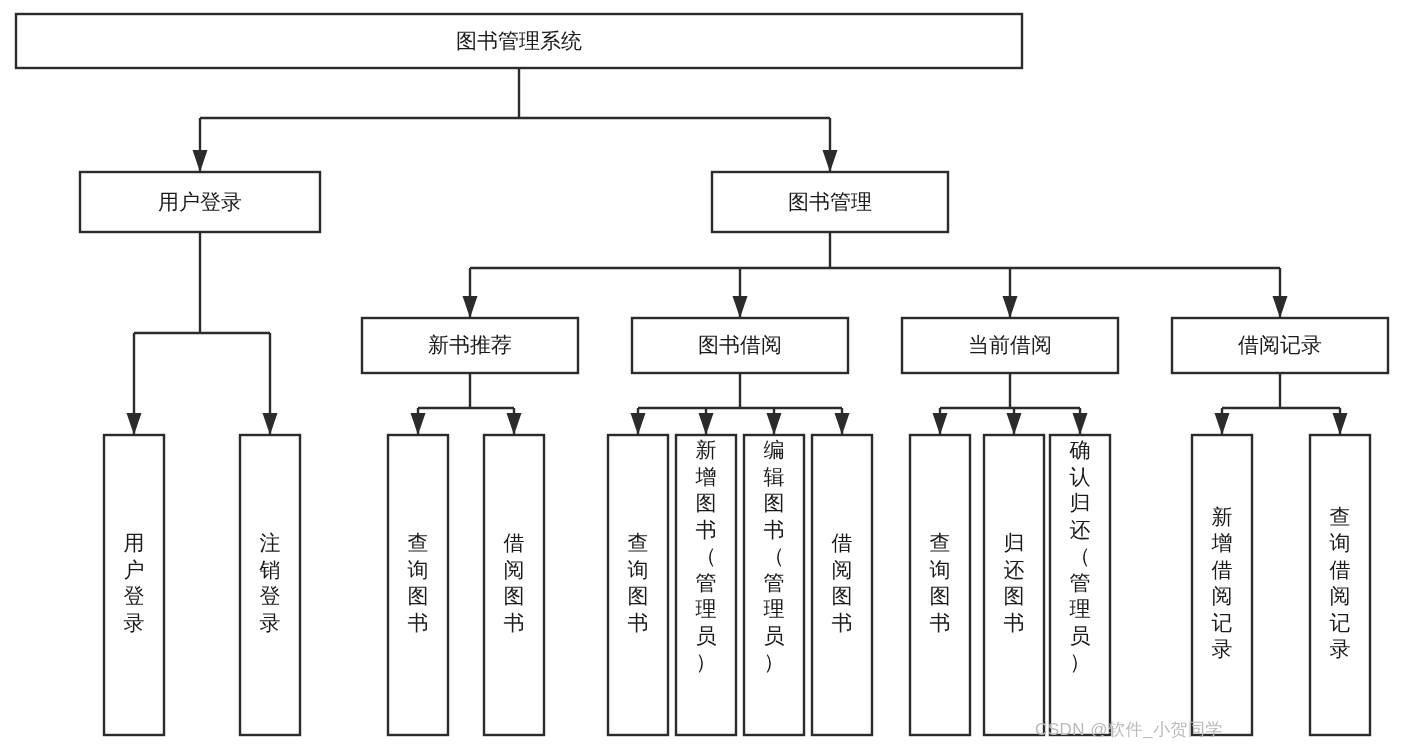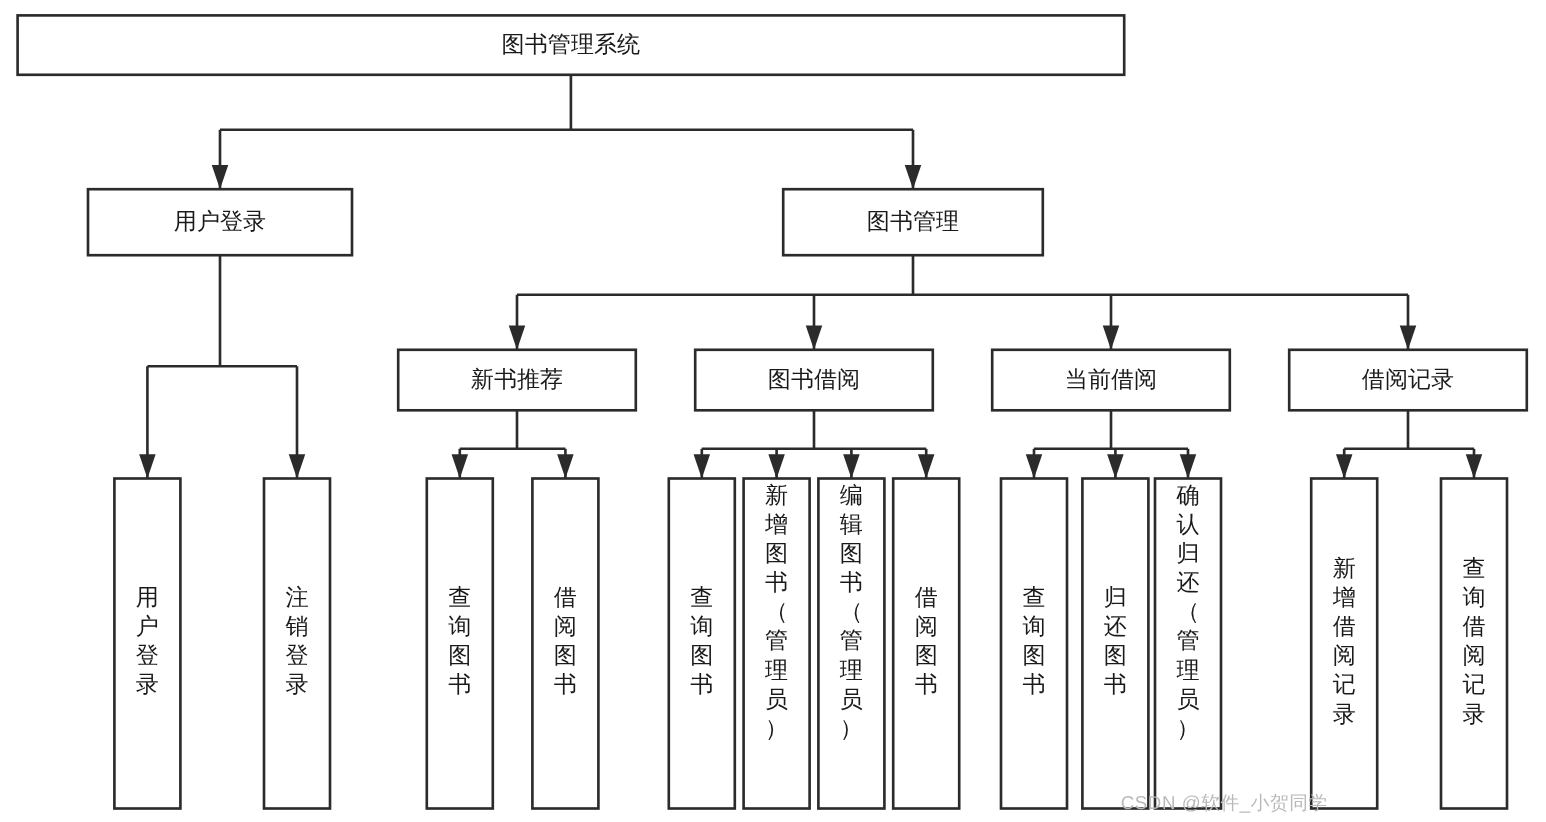--- a/index.html
+++ b/index.html
@@ -49,21 +49,21 @@
     dominant-baseline: middle;
   }
   .node-label-vert {
     font-family: "Liberation Sans", "DejaVu Sans", sans-serif;
     fill: #1a1a1a;
     font-size: 21px;
     text-anchor: middle;
   }
   .watermark {
     position: absolute;
-    right: 26px;
+    right: 10px;
     bottom: 6px;
     font-family: "Liberation Sans", "DejaVu Sans", sans-serif;
     font-size: 17px;
     color: #b9b9b9;
     white-space: nowrap;
     letter-spacing: 0.5px;
     pointer-events: none;
   }
 </style>
 </head>

